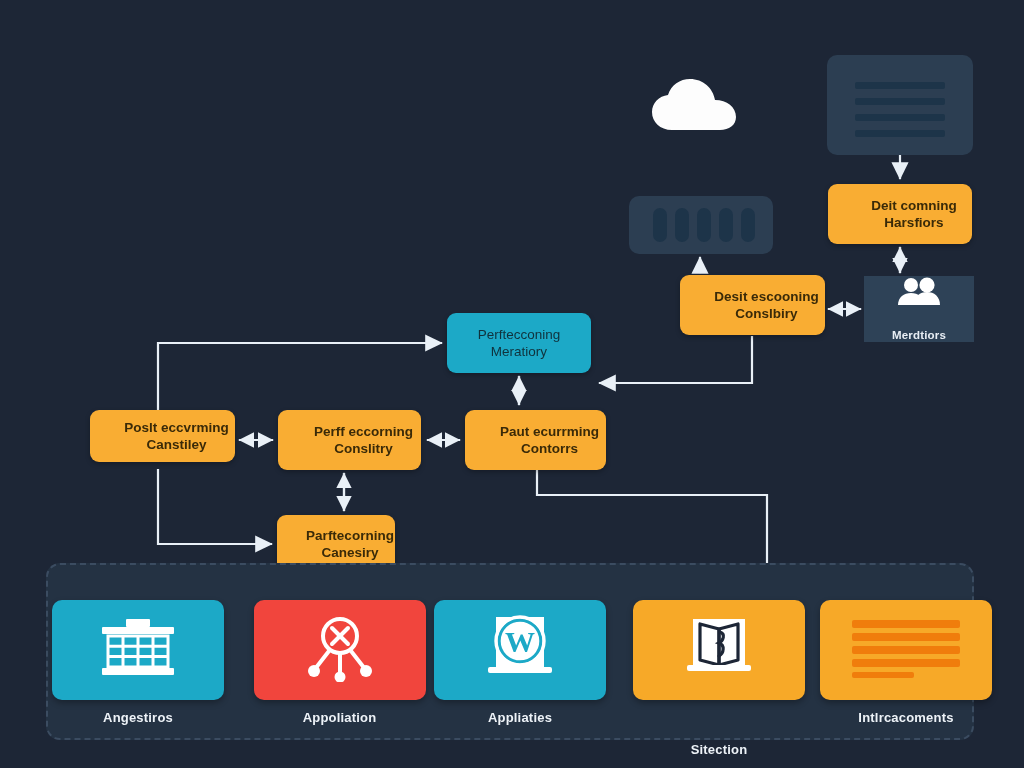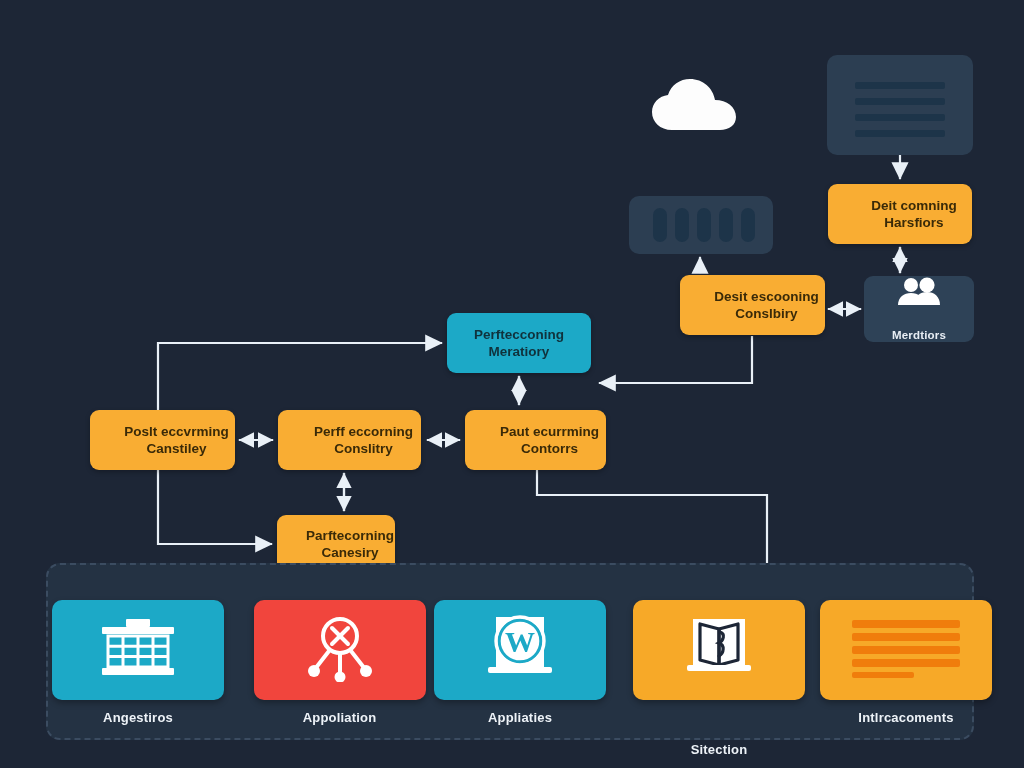--- a/index.html
+++ b/index.html
@@ -17,26 +17,26 @@
     position: absolute;
     border-radius: 9px;
     display: flex; flex-direction: column;
     align-items: center; justify-content: center;
     text-align: center;
     line-height: 1.28;
     box-shadow: 0 2px 5px rgba(0,0,0,.28);
   }
   .node .lbl { display: block; }
   .orange { background: #f9ad33; color: #3a2a08; font-size: 13.5px; font-weight: 600; padding-left: 28px; }
-  .teal   { background: #1ca9c7; color: #10323c; font-size: 13.5px; font-weight: 700; }
+  .teal   { background: #1ca9c7; color: #10323c; font-size: 13.5px; font-weight: 400; }
 
   .glyphbox { position: absolute; border-radius: 10px; background: #2c3e52; }
 
   .userbox {
-    position: absolute; border-radius: 9px; background: #2e4257;
+    position: absolute; border-radius: 0; background: #2e4257;
     display: flex; flex-direction: column; align-items: center; justify-content: center;
     gap: 20px;
   }
   .userbox .ulbl { color: #e8eef5; font-size: 11.5px; font-weight: 600; letter-spacing:.2px; }
 
   .panel {
     position: absolute;
     border-radius: 14px;
     background: #243243;
     border: 2px dashed #3b4c61;
@@ -169,21 +169,21 @@
       </svg>
     </span>
     <span class="ulbl">Merdtiors</span>
   </div>
 
   <div class="node teal" style="left:447px; top:313px; width:144px; height:60px;">
     <span class="lbl">Perftecconing</span>
     <span class="lbl">Meratiory</span>
   </div>
 
-  <div class="node orange" style="left:90px; top:410px; width:145px; height:60px;">
+  <div class="node orange" style="left:90px; top:410px; width:145px; height:52px;">
     <span class="lbl">Poslt eccvrming</span>
     <span class="lbl">Canstiley</span>
   </div>
 
   <div class="node orange" style="left:278px; top:410px; width:143px; height:60px;">
     <span class="lbl">Perff eccorning</span>
     <span class="lbl">Conslitry</span>
   </div>
 
   <div class="node orange" style="left:465px; top:410px; width:141px; height:60px;">

